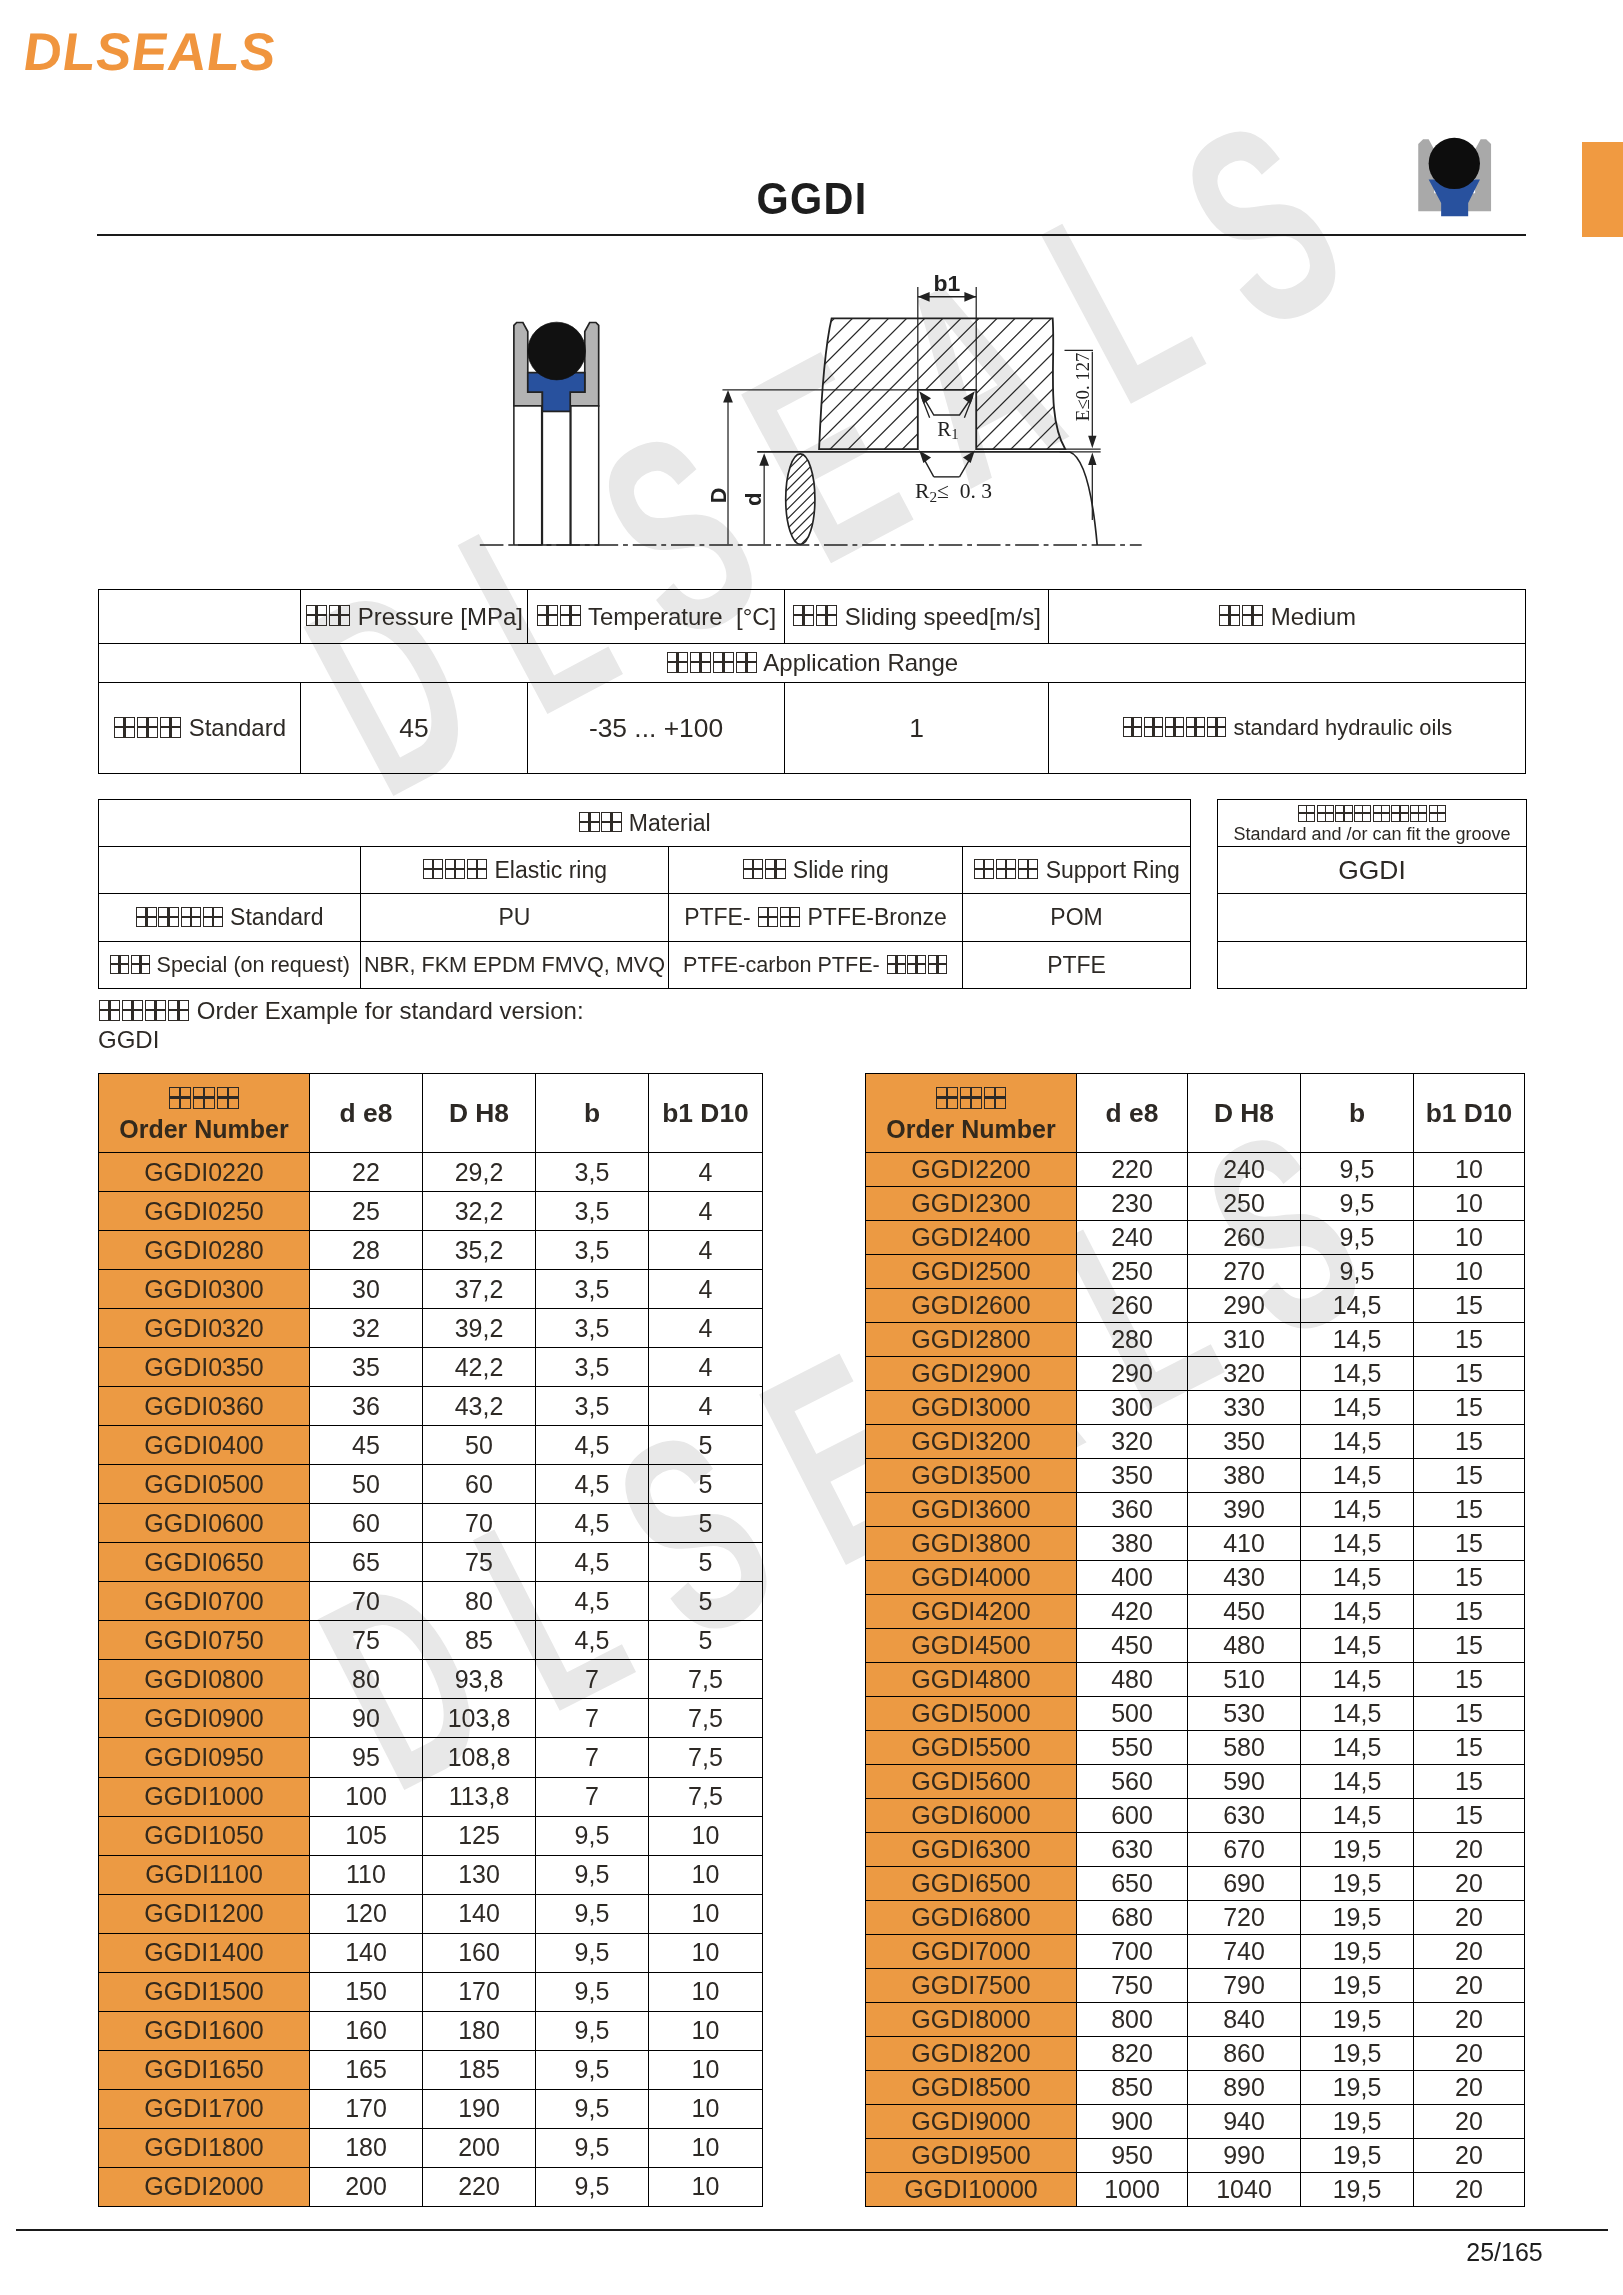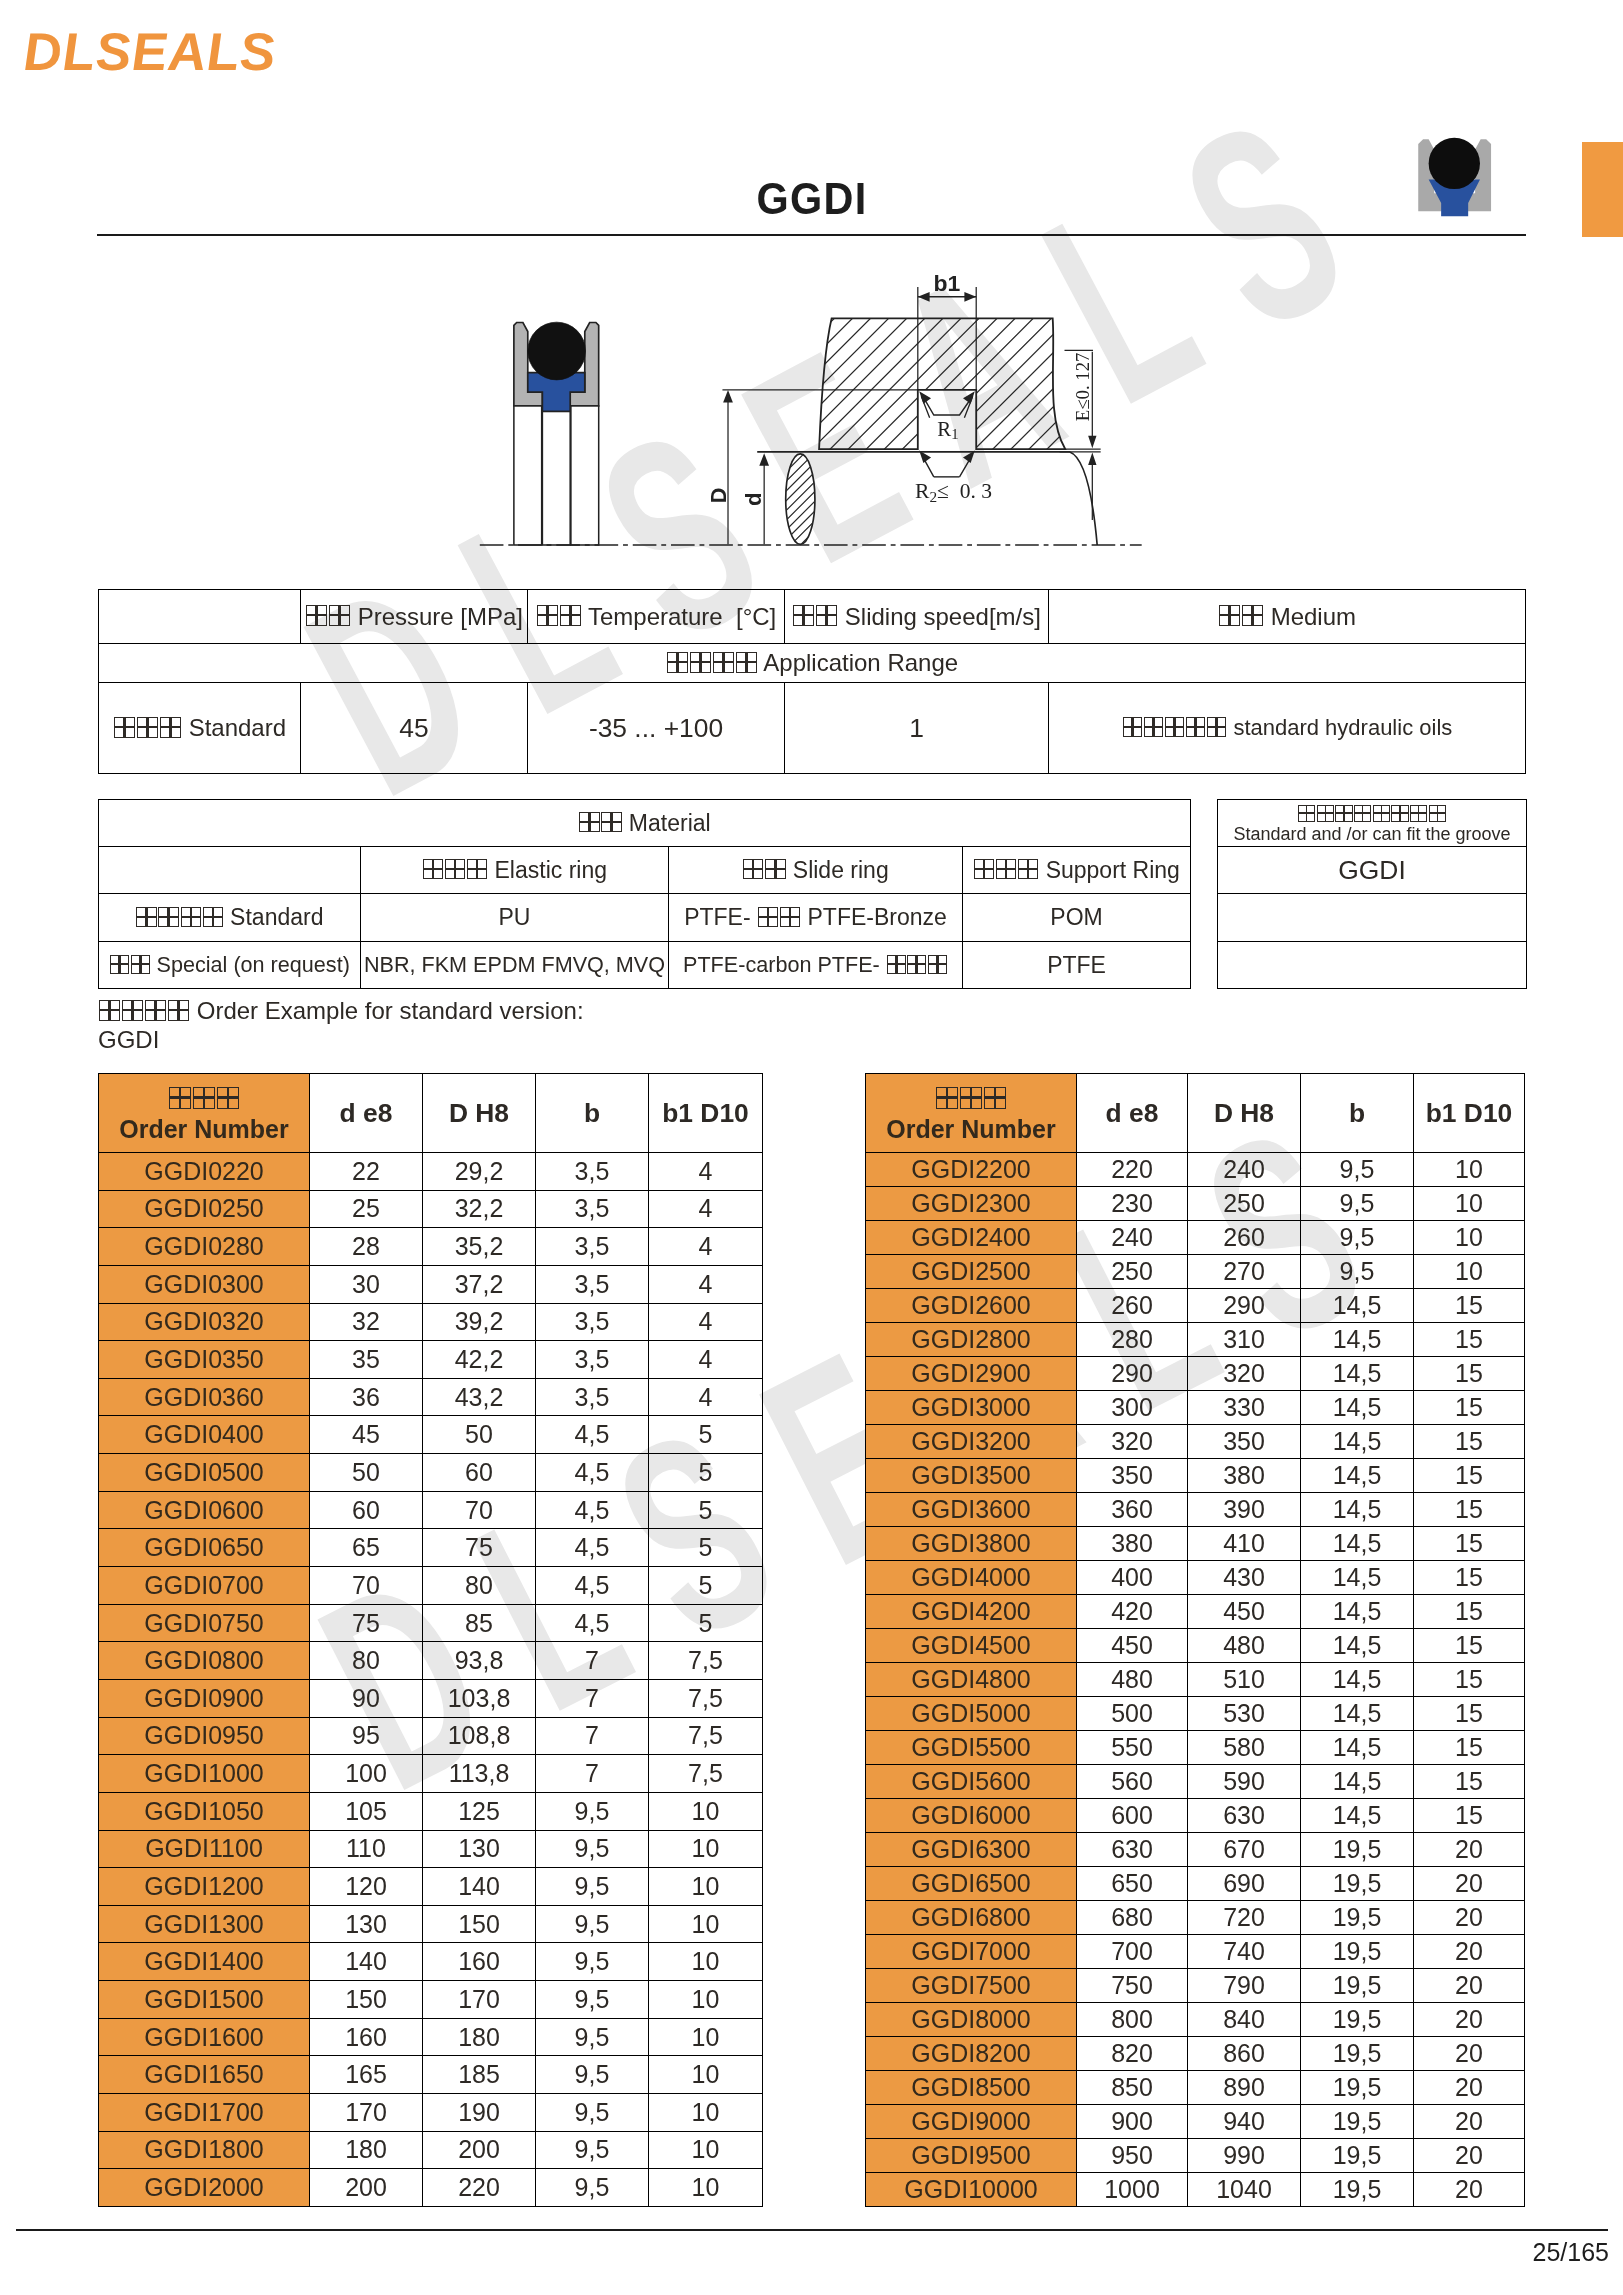--- a/index.html
+++ b/index.html
@@ -339,27 +339,20 @@
         <td>10</td>
       </tr>
 <tr>
         <td class="org onum">GGDI1200</td>
         <td>120</td>
         <td>140</td>
         <td>9,5</td>
         <td>10</td>
       </tr>
 <tr>
-        <td class="org onum">GGDI1300</td>
-        <td>130</td>
-        <td>150</td>
-        <td>9,5</td>
-        <td>10</td>
-      </tr>
-<tr>
         <td class="org onum">GGDI1400</td>
         <td>140</td>
         <td>160</td>
         <td>9,5</td>
         <td>10</td>
       </tr>
 <tr>
         <td class="org onum">GGDI1500</td>
         <td>150</td>
         <td>170</td>
@@ -638,13 +631,13 @@
         <td>1000</td>
         <td>1040</td>
         <td>19,5</td>
         <td>20</td>
       </tr>
 </tbody>
   </table>
 
 <div class="abs" style="left:16px;top:2229px;width:1592px;height:2.1px;background:#1a1a1a;z-index:2"></div>
 
-<div class="abs" style="left:1400px;top:2238px;width:209px;text-align:right;z-index:2;font-size:25px;color:#1d1d1d">25/165</div>
+<div class="abs" style="left:1400px;top:2238px;width:209px;text-align:center;z-index:2;font-size:25px;color:#1d1d1d">25/165</div>
 
 </body></html>

